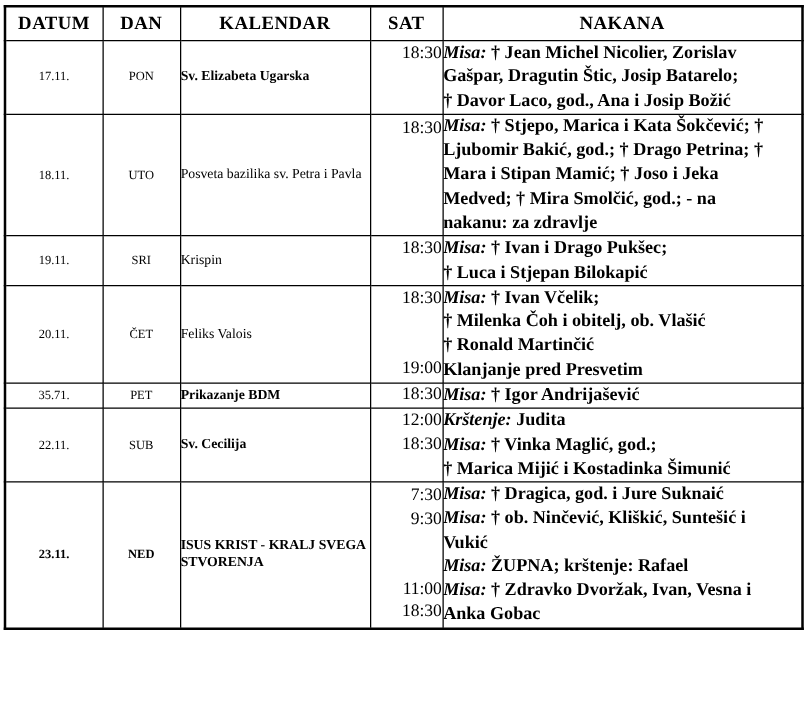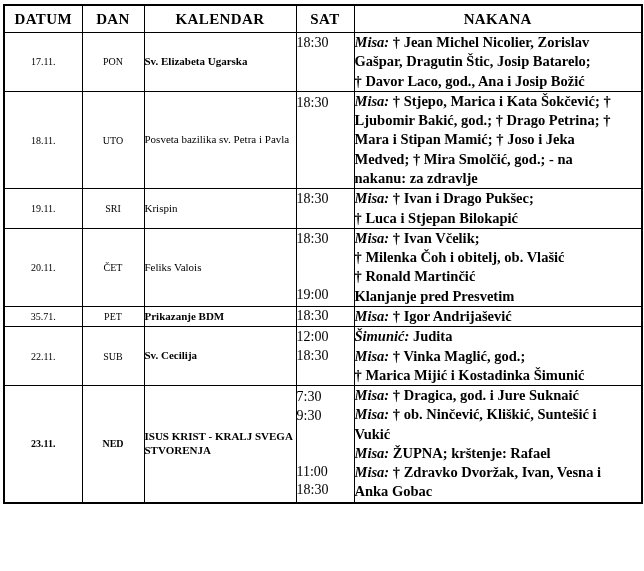--- a/index.html
+++ b/index.html
@@ -53,21 +53,21 @@
   }
   td.cal {
     text-align: left;
     font-size: 11px;
     padding: 3px 6px;
     line-height: 1.25;
   }
   td.cal.bold { font-weight: bold; }
   td.time {
     font-size: 14px;
-    text-align: left;
+    text-align: right;
     padding: 4px 4px 4px 6px;
     vertical-align: top;
     line-height: 1.32;
   }
   td.note {
     font-size: 14.5px;
     text-align: left;
     padding: 4px 6px 4px 7px;
     vertical-align: top;
     line-height: 1.33;
@@ -204,21 +204,21 @@
           <td class="cal bold">Sv. Cecilija</td>
           <td class="time">
             <div class="time-lines">
               <span class="tl">12:00</span>
               <span class="tl">18:30</span>
               <span class="spacer-line">&nbsp;</span>
             </div>
           </td>
           <td class="note">
             <div class="note-lines">
-              <span class="nl"><span class="it">Šimunić:</span><span> Judita</span></span>
+              <span class="nl"><span class="it">Krštenje:</span><span> Judita</span></span>
               <span class="nl"><span class="it">Misa:</span><span> † Vinka Maglić, god.;</span></span>
               <span class="nl"><span>† Marica Mijić i Kostadinka Šimunić</span></span>
             </div>
           </td>
         </tr>
         <tr>
           <td class="date bold">23.11.</td>
           <td class="day bold">NED</td>
           <td class="cal bold">ISUS KRIST - KRALJ SVEGA STVORENJA</td>
           <td class="time">

